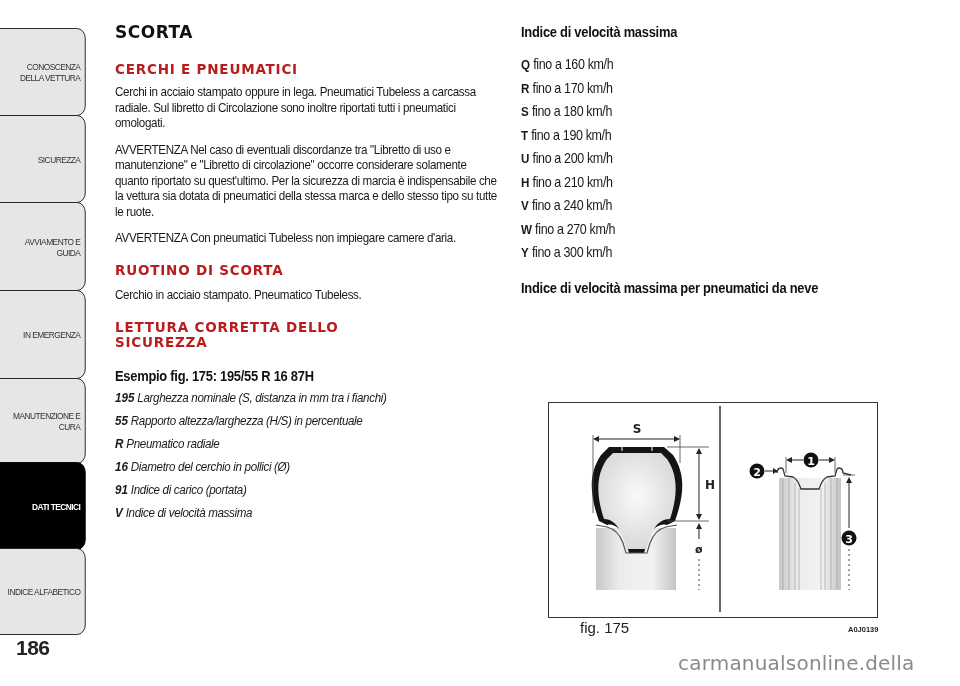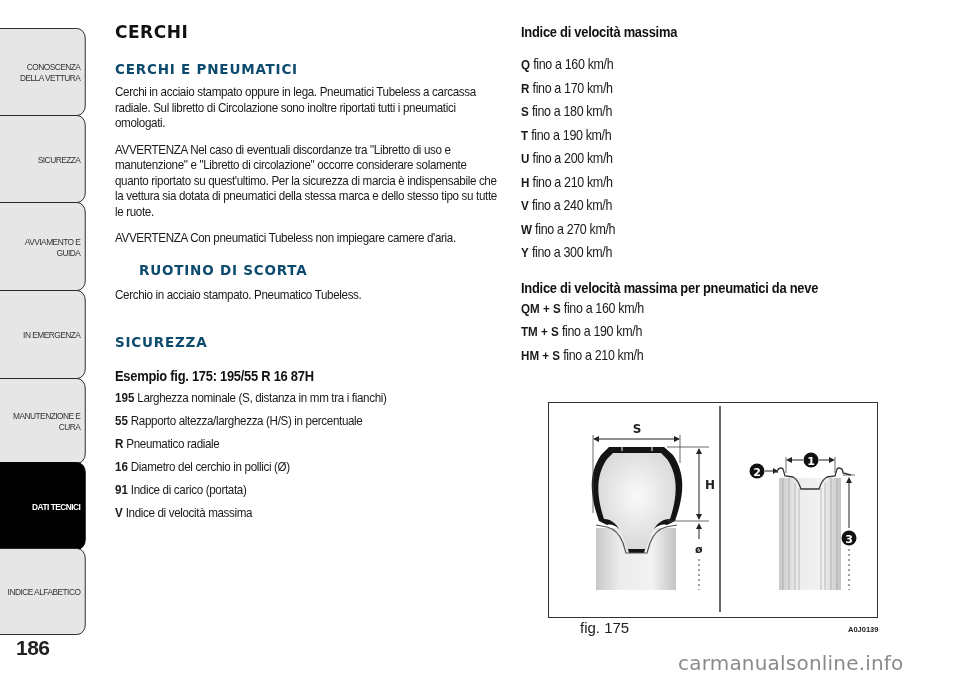--- a/index.html
+++ b/index.html
@@ -26,21 +26,21 @@
   }
 
   
   .col-left { position: absolute; left: 115px; top: 22px; width: 385px; }
   .h1 {
     font-family: "DejaVu Sans", sans-serif; font-weight: bold; font-size: 17px;
     letter-spacing: 0.5px; color: #111; line-height: 20px;
   }
   .h2 {
     font-family: "DejaVu Sans", sans-serif; font-weight: bold; font-size: 13.5px;
-    letter-spacing: 0.8px; color: #0c4a6e; line-height: 15px;
+    letter-spacing: 0.8px; color: #b91c1c; line-height: 15px;
   }
   .para {
     font-family: "Liberation Sans", sans-serif; font-size: 13.5px; line-height: 15.5px;
     letter-spacing: -0.4px; color: #1a1a1a;
     transform: scaleX(0.86); transform-origin: left top; width: 450px;
   }
   .h3 {
     font-family: "Liberation Sans", sans-serif; font-weight: bold; font-size: 15px;
     letter-spacing: -0.3px; color: #111; line-height: 18px;
     transform: scaleX(0.86); transform-origin: left top; width: 450px;
@@ -102,36 +102,36 @@
   <div class="tab active" style="top:434px;height:88px;">
     <span>DATI TECNICI</span>
   </div>
   <div class="tab" style="top:520px;height:87px;">
     <span>INDICE ALFABETICO</span>
   </div>
 </nav>
 <div class="page-number">186</div>
 
 <section class="col-left">
-  <h1 class="h1">CERCHI</h1>
+  <h1 class="h1">SCORTA</h1>
 
   <h2 class="h2" style="margin-top:20px;">CERCHI E PNEUMATICI</h2>
   <p class="para" style="margin-top:7px;">Cerchi in acciaio stampato oppure in lega. Pneumatici Tubeless a carcassa radiale. Sul libretto di Circolazione sono inoltre riportati tutti i pneumatici omologati.</p>
   <p class="para" style="margin-top:11px;">AVVERTENZA Nel caso di eventuali discordanze tra "Libretto di uso e manutenzione" e "Libretto di circolazione" occorre considerare solamente quanto riportato su quest'ultimo. Per la sicurezza di marcia è indispensabile che la vettura sia dotata di pneumatici della stessa marca e dello stesso tipo su tutte le ruote.</p>
   <p class="para" style="margin-top:11px;">AVVERTENZA Con pneumatici Tubeless non impiegare camere d'aria.</p>
 
-  <h2 class="h2" style="margin-top:17px;margin-left:24px;">RUOTINO DI SCORTA</h2>
+  <h2 class="h2" style="margin-top:17px;">RUOTINO DI SCORTA</h2>
   <p class="para" style="margin-top:9px;">Cerchio in acciaio stampato. Pneumatico Tubeless.</p>
 
   <h2 class="h2" style="margin-top:18px;">
-    <br><span>SICUREZZA</span>
+    <span>LETTURA CORRETTA DELLO</span><br><span>SICUREZZA</span>
   </h2>
   <p class="h3" style="margin-top:17px;">Esempio fig. 175: 195/55 R 16 87H</p>
 
-  <div style="margin-top:1px;">
+  <div style="margin-top:1px;font-style:italic;">
     <div class="item"><b>195</b> <span>Larghezza nominale (S, distanza in mm tra i fianchi)</span></div>
     <div class="item"><b>55</b> <span>Rapporto altezza/larghezza (H/S) in percentuale</span></div>
     <div class="item"><b>R</b> <span>Pneumatico radiale</span></div>
     <div class="item"><b>16</b> <span>Diametro del cerchio in pollici (Ø)</span></div>
     <div class="item"><b>91</b> <span>Indice di carico (portata)</span></div>
     <div class="item"><b>V</b> <span>Indice di velocità massima</span></div>
   </div>
 </section>
 
 <section class="col-right">
@@ -142,25 +142,20 @@
     <div class="speed-line"><b>S</b> <span>fino a 180 km/h</span></div>
     <div class="speed-line"><b>T</b> <span>fino a 190 km/h</span></div>
     <div class="speed-line"><b>U</b> <span>fino a 200 km/h</span></div>
     <div class="speed-line"><b>H</b> <span>fino a 210 km/h</span></div>
     <div class="speed-line"><b>V</b> <span>fino a 240 km/h</span></div>
     <div class="speed-line"><b>W</b> <span>fino a 270 km/h</span></div>
     <div class="speed-line"><b>Y</b> <span>fino a 300 km/h</span></div>
   </div>
 
   <p class="h3" style="margin-top:14px;">Indice di velocità massima per pneumatici da neve</p>
-  <div>
-    <div class="speed-line"><b>QM + S</b> <span>fino a 160 km/h</span></div>
-    <div class="speed-line"><b>TM + S</b> <span>fino a 190 km/h</span></div>
-    <div class="speed-line"><b>HM + S</b> <span>fino a 210 km/h</span></div>
-  </div>
 </section>
 
 <figure class="figure">
   <svg width="327" height="213" viewBox="0 0 327 213">
     <defs>
       <linearGradient id="rimg" x1="0" x2="1" y1="0" y2="0">
         <stop offset="0" stop-color="#c8c8c8"></stop>
           <stop offset="0.3" stop-color="#ececec"></stop>
         <stop offset="0.7" stop-color="#f2f2f2"></stop>
           <stop offset="1" stop-color="#c4c4c4"></stop>
@@ -230,13 +225,13 @@
     <polygon points="300,74 297,80 303,80" fill="#222"></polygon>
     <line x1="300" y1="80" x2="300" y2="125" stroke="#222" stroke-width="1"></line>
     <circle cx="300" cy="135" r="7.5" fill="#111"></circle>
     <text x="300" y="139.5" font-family="DejaVu Sans, sans-serif" font-size="11" font-weight="bold" fill="#fff" text-anchor="middle">3</text>
     <line x1="300" y1="146" x2="300" y2="187" stroke="#444" stroke-width="1" stroke-dasharray="2,3"></line>
   </svg>
 </figure>
 <div class="fig-caption">fig. 175</div>
 <div class="fig-code">A0J0139</div>
 
-<div class="watermark">carmanualsonline.info</div>
+<div class="watermark">carmanualsonline.della</div>
 
 </body></html>

